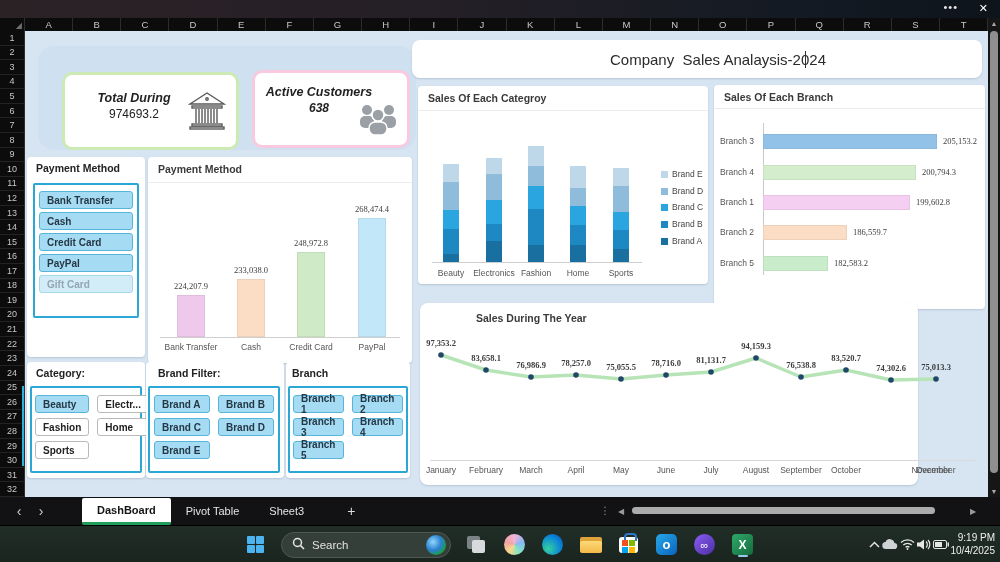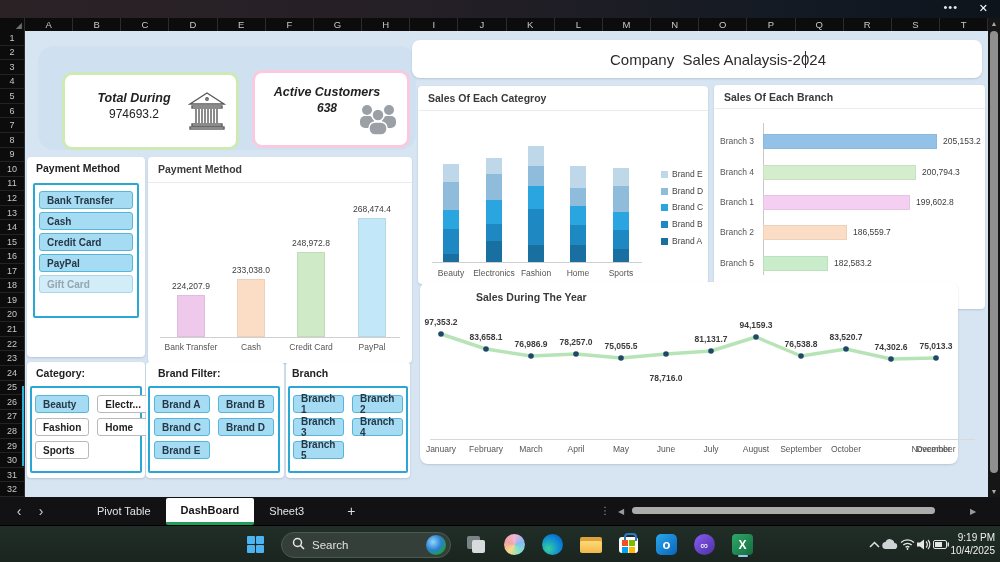--- a/index.html
+++ b/index.html
@@ -40,21 +40,21 @@
   .slb.sel{background:#a6dcf3;border:1px solid #55b6da;}
   .slb.dim{background:#d2ecf8;border:1px solid #a5d8ec;color:#93a6b1;}
   .slb.plain{background:#fff;border:1px solid #b9b9b9;color:#222;}
   .sl-grid{position:absolute;left:6px;right:6px;top:34px;display:grid;grid-template-columns:1fr 1fr;gap:5px 8px;}
 
   
   .ch-title{position:absolute;top:6px;left:10px;font-size:10.5px;font-weight:700;color:#3a3a3a;}
   .ch-divider{position:absolute;top:25px;left:0;right:0;height:1px;background:#ececec;}
   .plot{position:absolute;inset:0;}
   .bar{position:absolute;}
-  .dlabel{position:absolute;font-size:8.5px;color:#3c3c3c;text-align:center;white-space:nowrap;}
+  .dlabel{position:absolute;font-size:8.5px;color:#3c3c3c;text-align:center;white-space:nowrap;font-family:Liberation Serif, serif;}
   .alabel{position:absolute;font-size:8.5px;color:#555;text-align:center;white-space:nowrap;}
   .axis-h{position:absolute;height:1px;background:#cfcfcf;}
   .axis-v{position:absolute;width:1px;background:#c9c9c9;}
   .leg-item{position:absolute;display:flex;align-items:center;gap:4px;font-size:8.5px;color:#444;}
   .leg-sq{width:7px;height:7px;display:inline-block;}
 
   
   .vscroll{position:absolute;left:988px;top:18px;width:12px;height:479px;background:#161616;}
   .vthumb{position:absolute;left:2px;width:8px;background:#8f8f8f;border-radius:4px;}
   .varrow{position:absolute;left:0;width:12px;text-align:center;color:#a9a9a9;font-size:7px;}
@@ -191,21 +191,21 @@
             <line x1="23" y1="18" x2="23" y2="32"></line>
           <line x1="26" y1="18" x2="26" y2="32"></line>
             <line x1="29" y1="18" x2="29" y2="32"></line>
           <rect x="4" y="33" width="30" height="2"></rect>
             <rect x="2" y="36" width="34" height="2"></rect>
         </svg>
       </span>
     </div>
 
     <div class="kpi-card" style="left:227px;top:39px;width:158px;height:78px;border:3px solid #f9c9df;">
-      <div style="position:absolute;left:8px;top:12px;width:112px;text-align:center;margin-left:8px;">
+      <div style="position:absolute;left:8px;top:12px;width:112px;text-align:center;">
         <div class="kpi-label">Active Customers</div>
         <div class="kpi-value b">638</div>
       </div>
       <span style="position:absolute;right:8px;top:28px;">
         <svg width="42" height="34" viewBox="0 0 42 34" fill="#9aa0a6">
           <circle cx="10" cy="9" r="5"></circle>
             <rect x="3" y="15" width="14" height="12" rx="5"></rect>
           <circle cx="32" cy="9" r="5"></circle>
             <rect x="25" y="15" width="14" height="12" rx="5"></rect>
           <circle cx="21" cy="14" r="6" stroke="#fff" stroke-width="1.5"></circle>
@@ -325,21 +325,21 @@
           <div class="dlabel" style="left: 202px; top: 112px;">199,602.8</div>
           <div class="bar" style="left: 49px; top: 139.5px; width: 84px; height: 15px; background: rgb(251, 221, 197); border: 1px solid rgba(0, 0, 0, 0.05);"></div>
           <div class="alabel" style="left: 6px; top: 142px; width: 40px; text-align: left;">Branch 2</div>
           <div class="dlabel" style="left: 139px; top: 142px;">186,559.7</div>
           <div class="bar" style="left: 49px; top: 170.5px; width: 65px; height: 15px; background: rgb(201, 236, 202); border: 1px solid rgba(0, 0, 0, 0.05);"></div>
           <div class="alabel" style="left: 6px; top: 173px; width: 40px; text-align: left;">Branch 5</div>
           <div class="dlabel" style="left: 120px; top: 173px;">182,583.2</div>
         </div>
     </div>
 
-    <div class="panel" style="left:395px;top:251px;width:538px;height:182px;">
+    <div class="panel" style="left:395px;top:272px;width:498px;height:182px;">
       <div class="ch-title" style="left:56px;top:9px;">Sales During The Year</div>
       <div class="plot" id="year-plot">
           <svg width="565" height="182" style="position: absolute; left: 0px; top: 0px;">
             <polyline points="21,52 66,67 111,74 156,72 201,76 246,72 291,69 336,55 381,74 426,67 471,77 516,76" fill="none" stroke="#b7e4b7" stroke-width="3.5" stroke-linejoin="round"></polyline>
             <circle cx="21" cy="52" r="2.8" fill="#1f4868"></circle>
             <circle cx="66" cy="67" r="2.8" fill="#1f4868"></circle>
             <circle cx="111" cy="74" r="2.8" fill="#1f4868"></circle>
             <circle cx="156" cy="72" r="2.8" fill="#1f4868"></circle>
             <circle cx="201" cy="76" r="2.8" fill="#1f4868"></circle>
             <circle cx="246" cy="72" r="2.8" fill="#1f4868"></circle>
@@ -354,21 +354,21 @@
           <div class="dlabel" style="left: -9px; top: 35px; width: 60px; font-weight: 600;">97,353.2</div>
           <div class="alabel" style="left: -10px; top: 162px; width: 62px;">January</div>
           <div class="dlabel" style="left: 36px; top: 50px; width: 60px; font-weight: 600;">83,658.1</div>
           <div class="alabel" style="left: 35px; top: 162px; width: 62px;">February</div>
           <div class="dlabel" style="left: 81px; top: 57px; width: 60px; font-weight: 600;">76,986.9</div>
           <div class="alabel" style="left: 80px; top: 162px; width: 62px;">March</div>
           <div class="dlabel" style="left: 126px; top: 55px; width: 60px; font-weight: 600;">78,257.0</div>
           <div class="alabel" style="left: 125px; top: 162px; width: 62px;">April</div>
           <div class="dlabel" style="left: 171px; top: 59px; width: 60px; font-weight: 600;">75,055.5</div>
           <div class="alabel" style="left: 170px; top: 162px; width: 62px;">May</div>
-          <div class="dlabel" style="left: 216px; top: 55px; width: 60px; font-weight: 600; margin-top: 36px;">78,716.0</div>
+          <div class="dlabel" style="left: 216px; top: 55px; width: 60px; font-weight: 600;">78,716.0</div>
           <div class="alabel" style="left: 215px; top: 162px; width: 62px;">June</div>
           <div class="dlabel" style="left: 261px; top: 52px; width: 60px; font-weight: 600;">81,131.7</div>
           <div class="alabel" style="left: 260px; top: 162px; width: 62px;">July</div>
           <div class="dlabel" style="left: 306px; top: 38px; width: 60px; font-weight: 600;">94,159.3</div>
           <div class="alabel" style="left: 305px; top: 162px; width: 62px;">August</div>
           <div class="dlabel" style="left: 351px; top: 57px; width: 60px; font-weight: 600;">76,538.8</div>
           <div class="alabel" style="left: 350px; top: 162px; width: 62px;">September</div>
           <div class="dlabel" style="left: 396px; top: 50px; width: 60px; font-weight: 600;">83,520.7</div>
           <div class="alabel" style="left: 395px; top: 162px; width: 62px;">October</div>
           <div class="dlabel" style="left: 441px; top: 60px; width: 60px; font-weight: 600;">74,302.6</div>
@@ -418,22 +418,22 @@
   <div class="vscroll">
     <div class="varrow" style="top:2px;">▲</div>
     <div class="vthumb" style="top:13px;height:442px;"></div>
     <div class="varrow" style="bottom:2px;">▼</div>
   </div>
 
   <div class="tabsbar">
     <span class="tab-nav" style="margin-left:8px;">‹</span>
     <span class="tab-nav">›</span>
     <div id="tabs-host" style="display:flex;align-items:center;margin-left:30px;height:28px;">
+        <div class="tab active">DashBoard</div>
         <div class="tab">Pivot Table</div>
-        <div class="tab active">DashBoard</div>
         <div class="tab">Sheet3</div>
       </div>
     <span class="tab-add">+</span>
     <span class="hs-item" style="left:600px;font-size:10px;top:8px;">⋮</span>
     <span class="hs-item" style="left:618px;">◀</span>
     <div class="hthumb" style="left:632px;width:303px;"></div>
     <span class="hs-item" style="left:970px;">▶</span>
   </div>
 
   <div class="taskbar">

